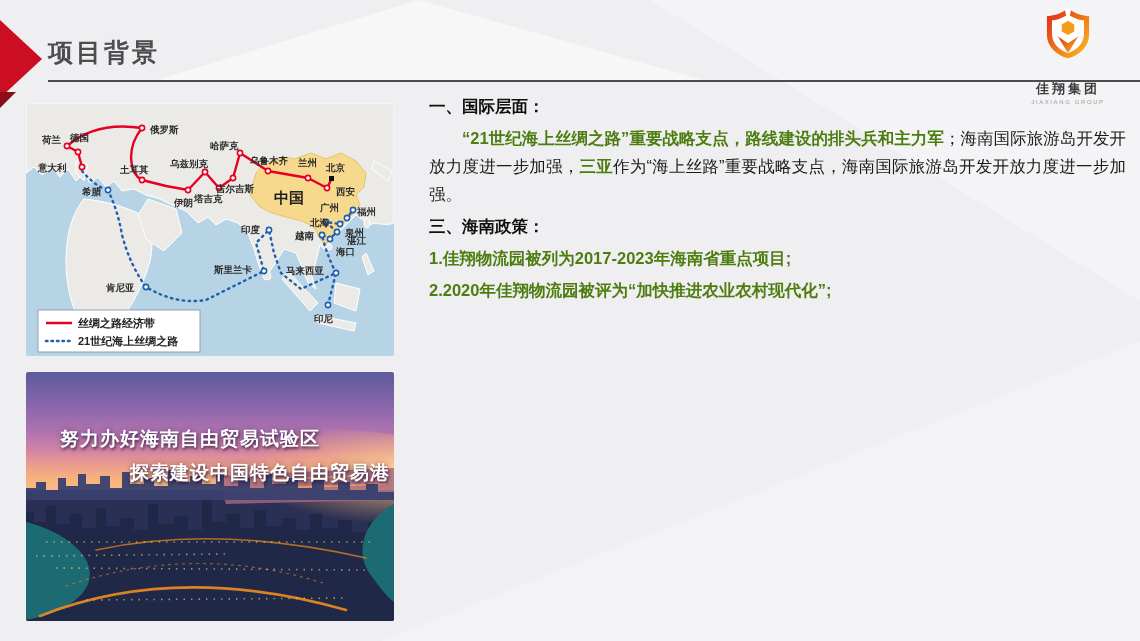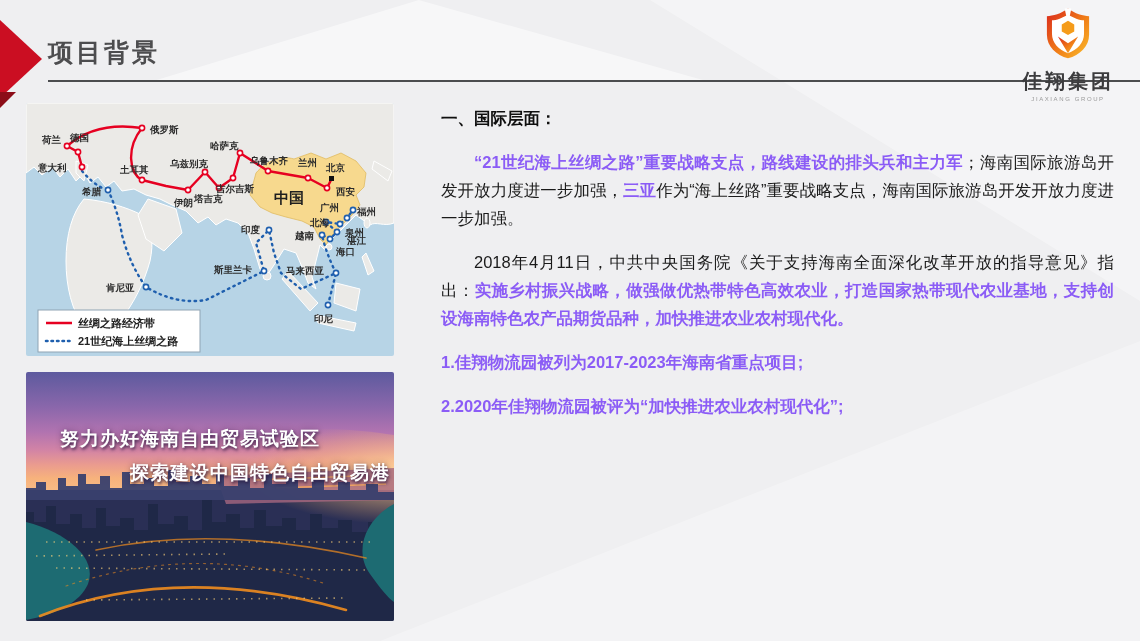--- a/index.html
+++ b/index.html
@@ -19,36 +19,36 @@
   
   .header-rule{position:absolute;left:48px;right:0;top:80px;height:2px;background:#4c4d4f;}
   .tri-main{position:absolute;left:0;top:20px;width:42px;height:78px;background:#cb0e22;
             clip-path:polygon(0 0,100% 50%,0 100%);}
   .tri-shadow{position:absolute;left:0;top:92px;width:16px;height:16px;background:#8c0d18;
             clip-path:polygon(0 0,100% 0,0 100%);}
   .page-title{position:absolute;left:48px;top:36px;font-size:25px;font-weight:bold;
             color:#4d4d4f;letter-spacing:3px;}
   
   .logo{position:absolute;right:18px;top:6px;width:108px;text-align:center;}
-  .logo .cn{font-size:20px;font-weight:bold;color:#3c3c3e;letter-spacing:3px;margin-top:4px;}
+  .logo .cn{font-size:13px;font-weight:bold;color:#3c3c3e;letter-spacing:3px;margin-top:16px;}
   .logo .en{font-size:6px;color:#9a9a9a;letter-spacing:1.6px;margin-top:1px;}
   
   .map-box{position:absolute;left:26px;top:103px;width:368px;height:253px;border-radius:2px;overflow:hidden;}
   .photo-box{position:absolute;left:26px;top:372px;width:368px;height:249px;border-radius:2px;overflow:hidden;}
   .photo-caption{position:absolute;color:#fff;font-weight:bold;font-size:19px;letter-spacing:1px;
             text-shadow:1px 2px 3px rgba(40,20,60,.75),0 0 6px rgba(40,20,60,.4);white-space:nowrap;}
   .cap1{left:34px;top:54px;}
   .cap2{left:104px;top:88px;}
   
   .content{position:absolute;left:425px;top:88px;width:705px;font-size:16.5px;
            line-height:28px;color:#1a1a1a;text-align:justify;}
-  .content p{margin:16px;}
+  .content p{margin:4px;}
   .content p.h{font-weight:bold;color:#0f0f0f;}
   .content p.b{text-indent:2em;}
-  .content span.r{color:#8b5cf6;font-weight:bold;}
+  .content span.r{color:#4d7c0f;font-weight:bold;}
 </style>
 </head>
 <body>
 
 <div class="facet facet1"></div>
 <div class="facet facet2"></div>
 <div class="facet facet3"></div>
 
 <div>
   <div class="tri-main"></div>
@@ -219,16 +219,16 @@
         <line x1="10" y1="184" x2="200" y2="182"></line>
     </g>
   </svg>
   <div class="photo-caption cap2">探索建设中国特色自由贸易港</div>
   <div class="photo-caption cap1">努力办好海南自由贸易试验区</div>
 </div>
 
 <div class="content">
   <p class="h"><span>一、国际层面：</span></p>
   <p class="b"><span class="r">“21世纪海上丝绸之路”重要战略支点，路线建设的排头兵和主力军</span><span>；海南国际旅游岛开发开放力度进一步加强，</span><span class="r">三亚</span><span>作为“海上丝路”重要战略支点，海南国际旅游岛开发开放力度进一步加强。</span></p>
-  <p class="b"><span>2018年4月11日，中共中央国务院《关于支持海南全面深化改革开放的指导意见》指出：</span><span class="r">实施乡村振兴战略，做强做优热带特色高效农业，打造国家热带现代农业基地，支持创设海南特色农产品期货品种，加快推进农业农村现代化。</span></p>
+  <p class="h"><span>三、海南政策：</span></p>
   <p class="i"><span class="r">1.佳翔物流园被列为2017-2023年海南省重点项目;</span></p>
   <p class="i"><span class="r">2.2020年佳翔物流园被评为“加快推进农业农村现代化”;</span></p>
 </div>
 
 </body></html>

